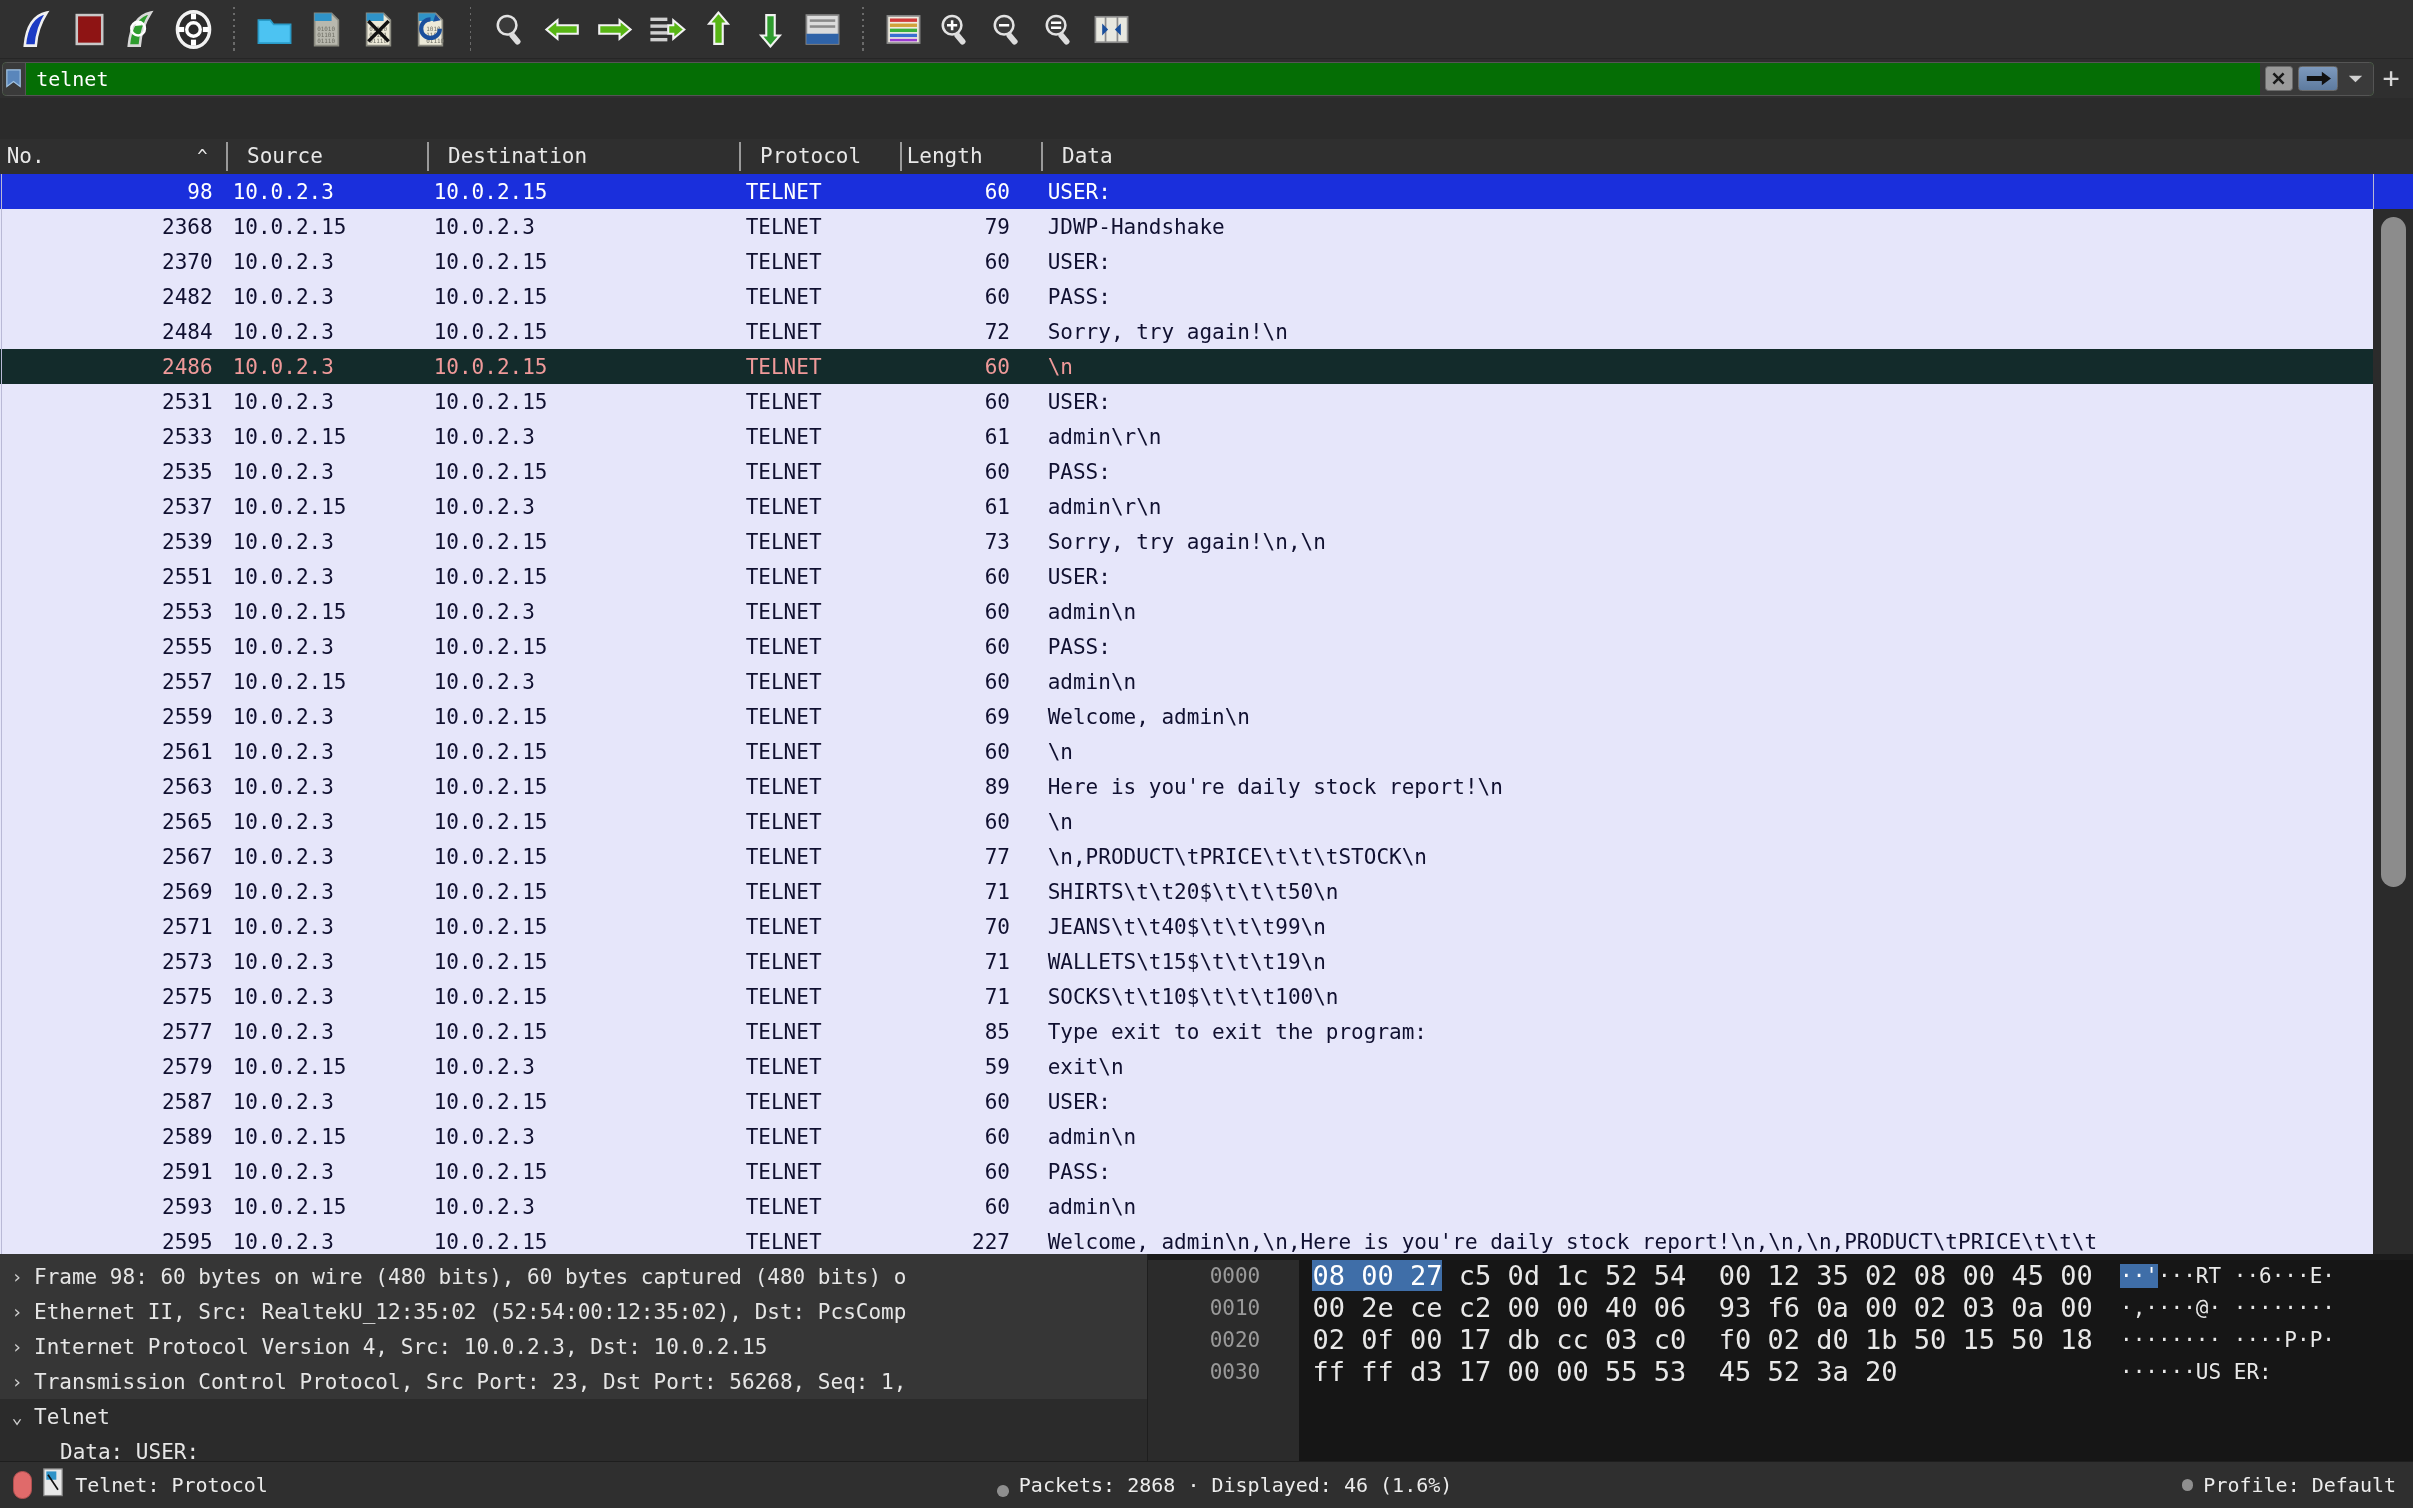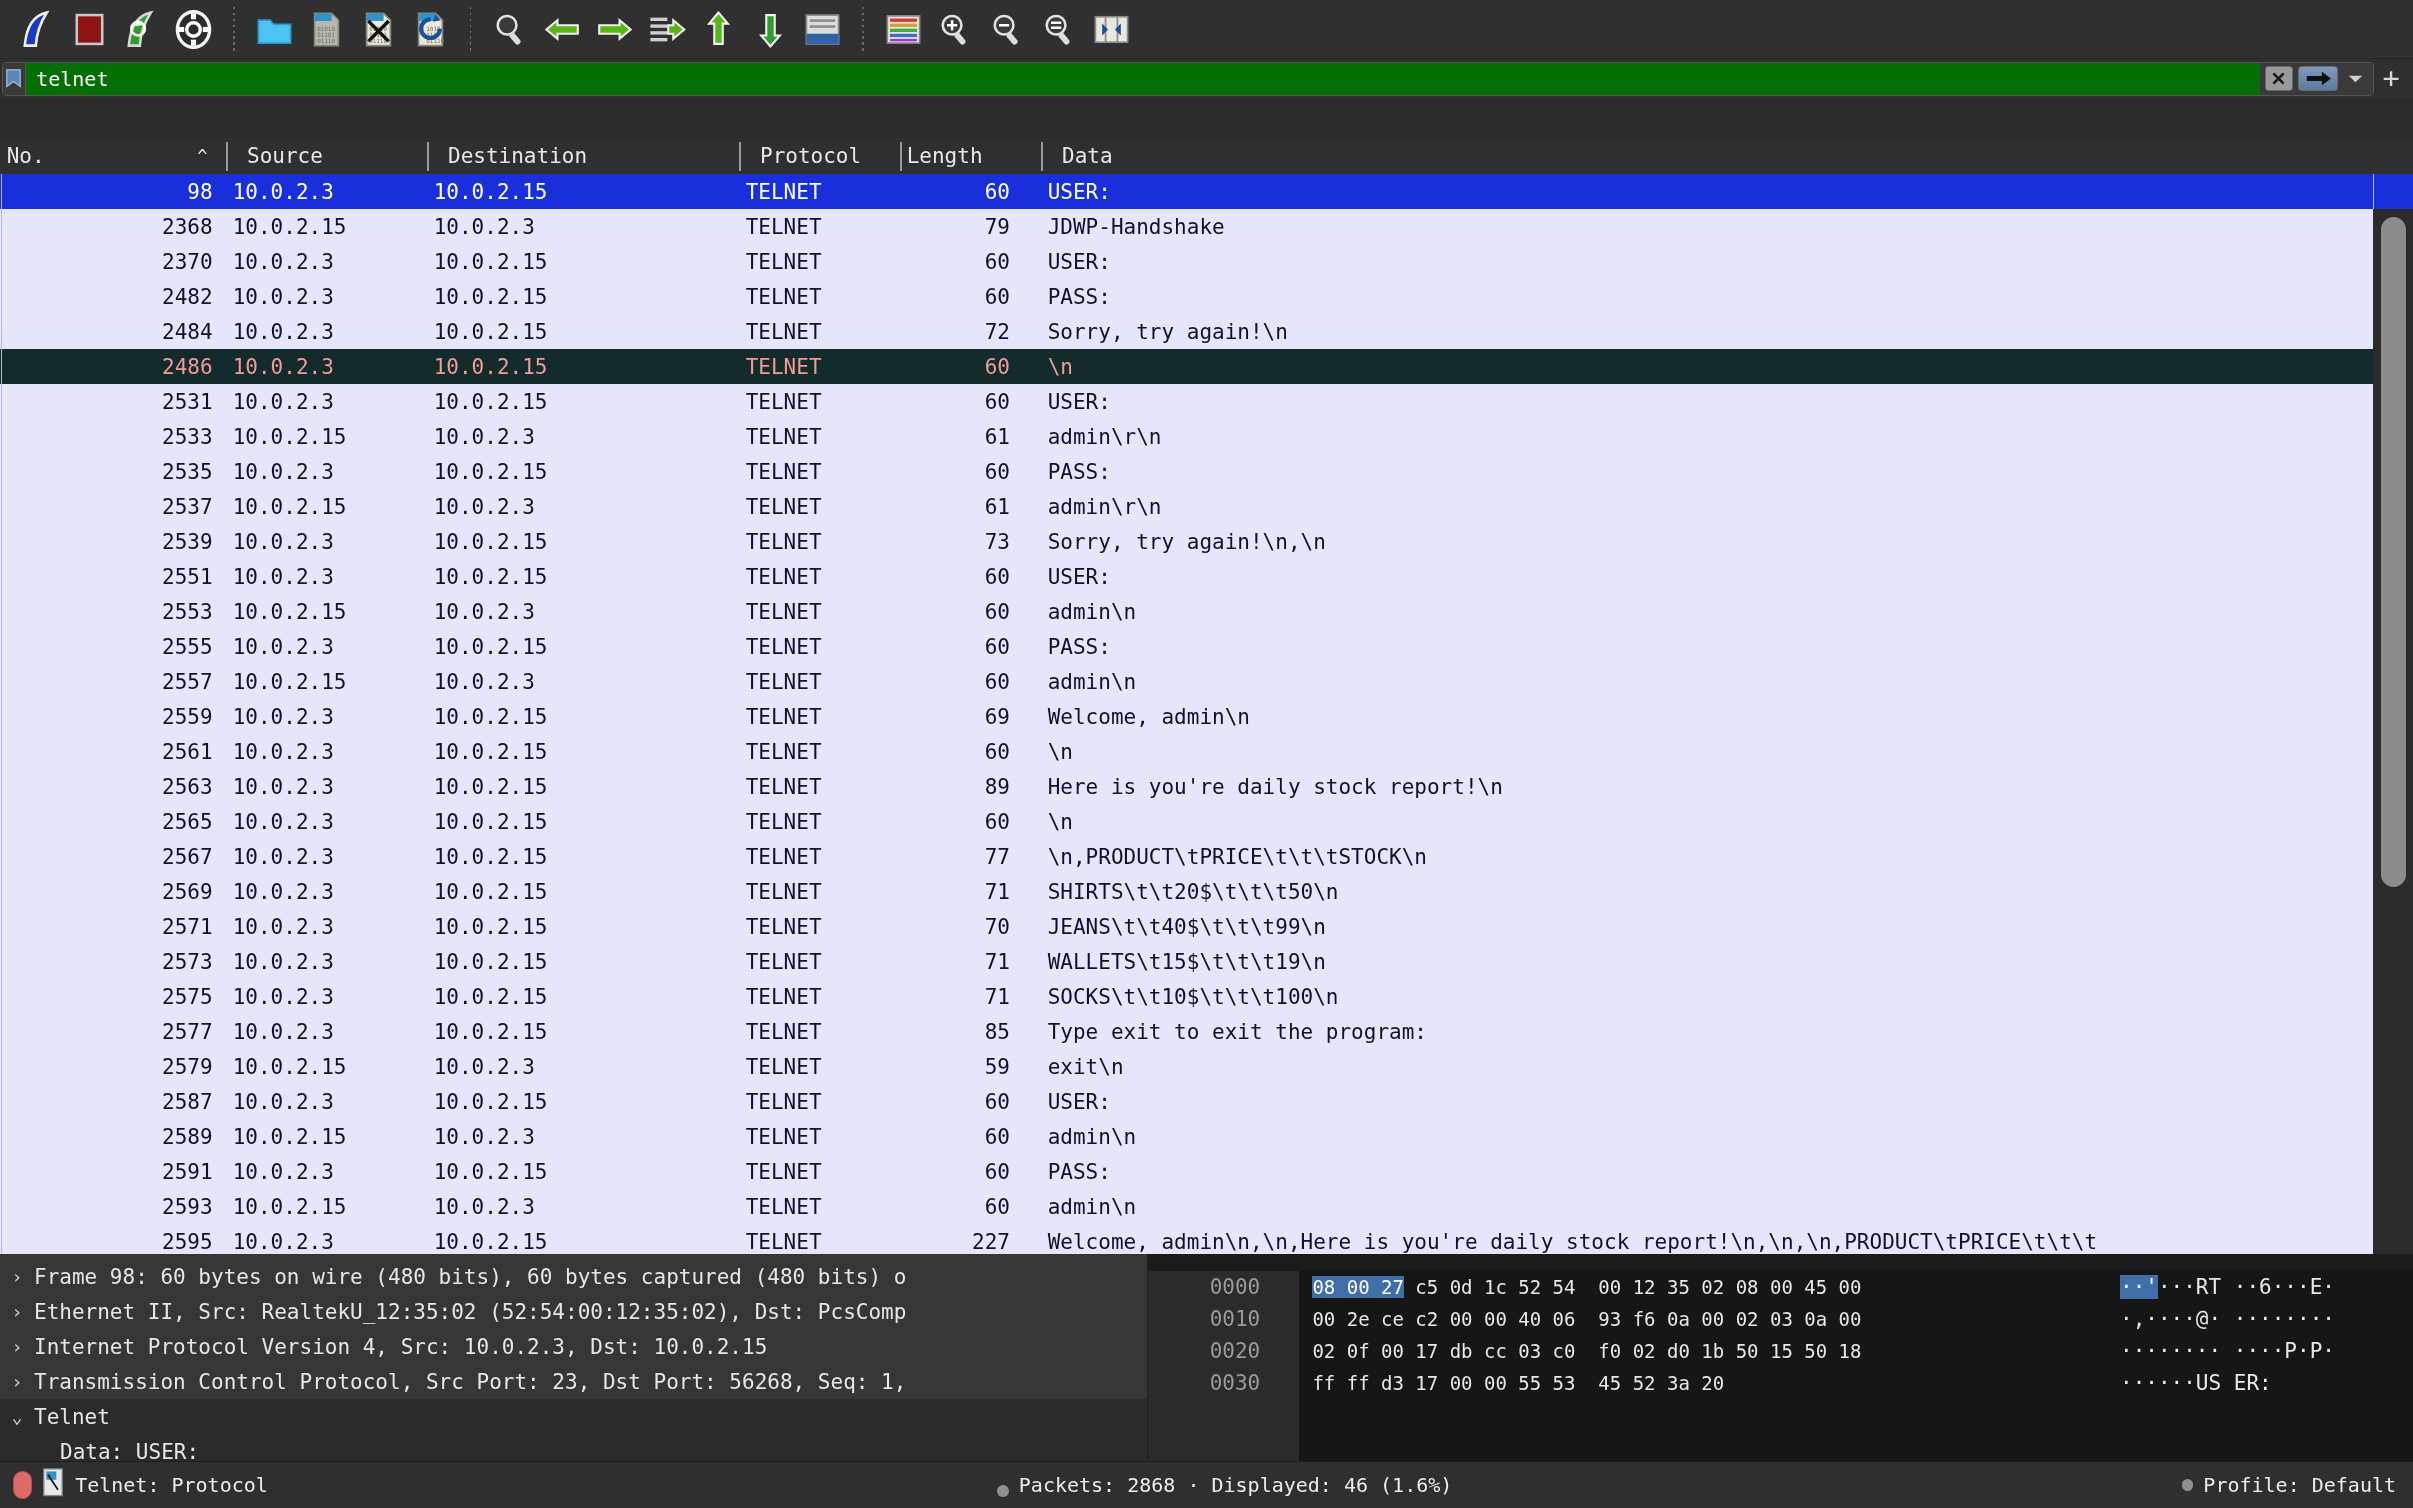--- a/index.html
+++ b/index.html
@@ -88,25 +88,25 @@
   
   .lower{ flex:1 1 auto; display:flex; background:#2b2b2b; overflow:hidden; }
   .detail{ flex:0 0 1148px; background:#363636; padding:5px 0 0 0; overflow:hidden;
            border-right:1.7px solid #1e1e1e; }
   .drow{ height:35px; display:flex; align-items:center; color:#e6e6e6; font-size:21px;
          white-space:nowrap; cursor:pointer; }
   .drow .tw{ width:34px; text-align:center; color:#cfcfcf; font-size:18.4px; flex:0 0 34px; }
   .drow.child{ padding-left:60px; background:#2b2b2b; }
   .drow.lastsel{ background:#2b2b2b; }
 
-  .bytes{ flex:1 1 auto; background:#1b1b1b; display:flex; padding-top:17px; overflow:hidden;}
+  .bytes{ flex:1 1 auto; background:#1b1b1b; display:flex; padding-top:6px; overflow:hidden;}
   .gutter{ flex:0 0 50px; background:#2b2b2b; }
   .hexcol{ flex:0 0 101px; background:#2b2b2b; color:#9a9a9a; font-size:21px; padding-left:11.7px;}
   .hexcol div{ height:32px; line-height:32px; }
-  .hexmain{ flex:1 1 auto; background:#161616; color:#e8e8e8; font-size:19px; padding-left:13.4px;}
+  .hexmain{ flex:1 1 auto; background:#161616; color:#e8e8e8; font-size:27px; padding-left:13.4px;}
   .hexmain div{ height:32px; line-height:32px; white-space:pre; }
   .asciicol{ flex:0 0 293px; background:#161616; color:#e8e8e8; font-size:21px; }
   .asciicol div{ height:32px; line-height:32px; white-space:pre; }
   .hl{ background:#3f6ea8; color:#ffffff; }
 
   
   .status{ flex:0 0 47px; height:47px; background:#2f2f2f; display:flex; align-items:center;
            color:#ececec; font-size:20px; border-top:0.8px solid #1e1e1e; }
   .st-left{ display:flex; align-items:center; gap:11.7px; padding-left:13.4px; flex:0 0 auto; }
   .st-mid{ flex:1 1 auto; display:flex; justify-content:center; align-items:flex-end; gap:10px;}

